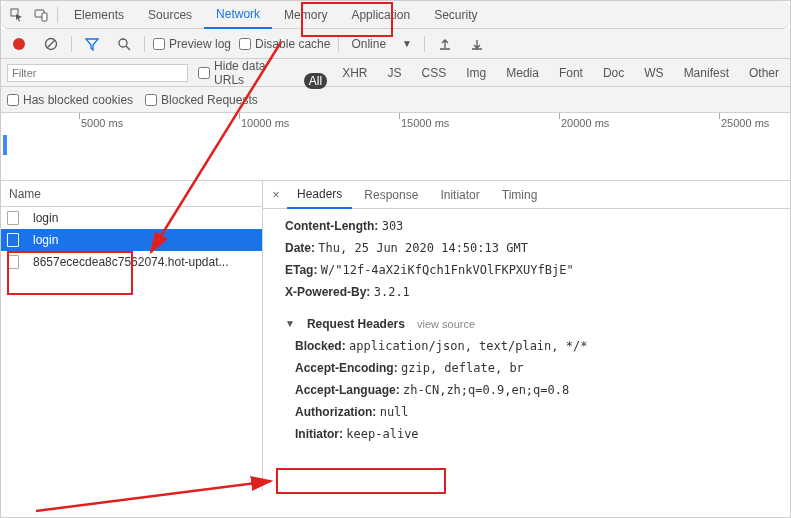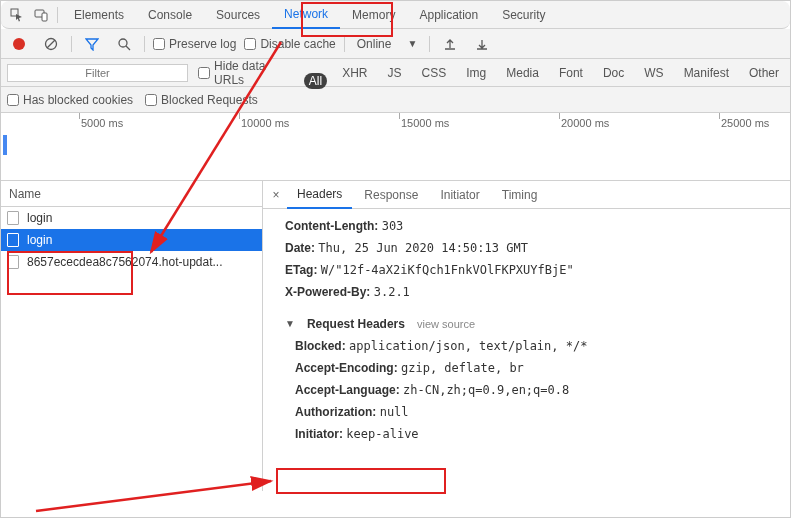--- a/index.html
+++ b/index.html
@@ -9,32 +9,32 @@
 .tabs { display: flex; align-items: center; height: 28px; }
 .tab { padding: 0 12px; height: 28px; display: flex; align-items: center; color: #555; cursor: pointer; }
 .tab.active { color: #1a73e8; border-bottom: 2px solid #1a73e8; }
 .red-box { position: absolute; border: 2px solid #e02020; pointer-events: none; }
 .row2 { display: flex; align-items: center; height: 30px; border-bottom: 1px solid #d0d0d0; background: #f3f3f3; padding: 0 6px; gap: 8px; }
 .rec-dot { width: 12px; height: 12px; border-radius: 50%; background: #d93025; }
 .cb-label { display: flex; align-items: center; gap: 4px; color: #555; }
 .cb-label input { width: 12px; height: 12px; }
 .throttling { display: flex; align-items: center; gap: 2px; color: #555; padding: 0 4px; }
 .row3 { display: flex; align-items: center; height: 28px; border-bottom: 1px solid #d0d0d0; background: #f3f3f3; padding: 0 6px; gap: 10px; }
-.filter-input { width: 190px; height: 18px; border: 1px solid #ccc; padding: 0 4px; font-size: 11px; color: #888; text-align: center; }
+.filter-input { width: 190px; height: 18px; border: 1px solid #ccc; padding: 0 4px; font-size: 11px; color: #888; }
 .chip { padding: 1px 5px; color: #555; cursor: pointer; }
 .chip.active { background: #404040; color: #fff; border-radius: 8px; margin-top: 16px; }
 .row4 { display: flex; align-items: center; height: 26px; border-bottom: 1px solid #d0d0d0; background: #f3f3f3; padding: 0 6px; gap: 12px; }
 .timeline { height: 68px; border-bottom: 1px solid #d0d0d0; position: relative; background: #fff; }
 .tick { position: absolute; top: 4px; font-size: 11px; color: #666; }
 .tick::before { content: ""; position: absolute; left: -2px; top: -4px; width: 1px; height: 6px; background: #aaa; }
 .tl-bar { position: absolute; top: 22px; left: 2px; width: 4px; height: 20px; background: #4688f1; }
 .split { display: flex; height: 310px; }
 .left { width: 262px; border-right: 1px solid #d0d0d0; overflow: hidden; }
 .left-head { height: 26px; display: flex; align-items: center; padding: 0 8px; border-bottom: 1px solid #d0d0d0; color: #555; }
-.req-row { height: 22px; display: flex; align-items: center; padding: 0 6px; gap: 8px; color: #333; cursor: pointer; }
+.req-row { height: 22px; display: flex; align-items: center; padding: 0 6px; gap: 14px; color: #333; cursor: pointer; }
 .req-row .doc-ico { width: 12px; height: 14px; border: 1px solid #aaa; border-radius: 1px; flex-shrink: 0; }
 .req-row.selected { background: #1a73e8; color: #fff; }
 .req-row.selected .doc-ico { border-color: #fff; }
 .right { flex: 1; overflow: hidden; display: flex; flex-direction: column; }
 .rtabs { display: flex; align-items: center; height: 28px; border-bottom: 1px solid #d0d0d0; padding: 0 4px; gap: 2px; }
 .rtabs .close { width: 18px; text-align: center; color: #666; cursor: pointer; }
 .rtab { padding: 0 10px; height: 28px; display: flex; align-items: center; color: #666; cursor: pointer; }
 .rtab.active { color: #333; border-bottom: 2px solid #1a73e8; }
 .headers-body { padding: 6px 10px 10px 22px; font-size: 12px; line-height: 22px; overflow: auto; flex: 1; }
 .hrow { white-space: nowrap; }
@@ -59,21 +59,20 @@
     </div>
   <div class="ico-btn">
       <svg width="14" height="14" viewBox="0 0 14 14">
         <rect x="1" y="2" width="9" height="7" rx="1" fill="none" stroke="#5a5a5a"></rect>
         <rect x="8" y="5" width="5" height="8" rx="1" fill="#fff" stroke="#5a5a5a"></rect>
       </svg>
     </div>
   <div class="sep" style="margin:0 4px"></div>
   <div class="tabs">
     <div class="tab">Elements</div>
-    <div class="tab">Console</div>
     <div class="tab">Sources</div>
     <div class="tab active">Network</div>
     <div class="tab">Memory</div>
     <div class="tab">Application</div>
     <div class="tab">Security</div>
   </div>
 </div>
 
 <div class="row2">
   <div class="ico-btn">
@@ -93,21 +92,21 @@
     </div>
   <div class="ico-btn">
       <svg width="14" height="14" viewBox="0 0 14 14">
         <circle cx="6" cy="6" r="4" fill="none" stroke="#5a5a5a" stroke-width="1.3"></circle>
         <line x1="9" y1="9" x2="13" y2="13" stroke="#5a5a5a" stroke-width="1.3"></line>
       </svg>
     </div>
   <div class="sep"></div>
   <label class="cb-label">
       <input type="checkbox" style="">
-      <span>Preserve log</span>
+      <span>Preview log</span>
     </label>
   <label class="cb-label">
       <input type="checkbox" style="">
       <span>Disable cache</span>
     </label>
   <div class="sep"></div>
   <div class="throttling">
       <span>Online</span>
       <span style="margin-left:14px;font-size:10px">▼</span>
     </div>

